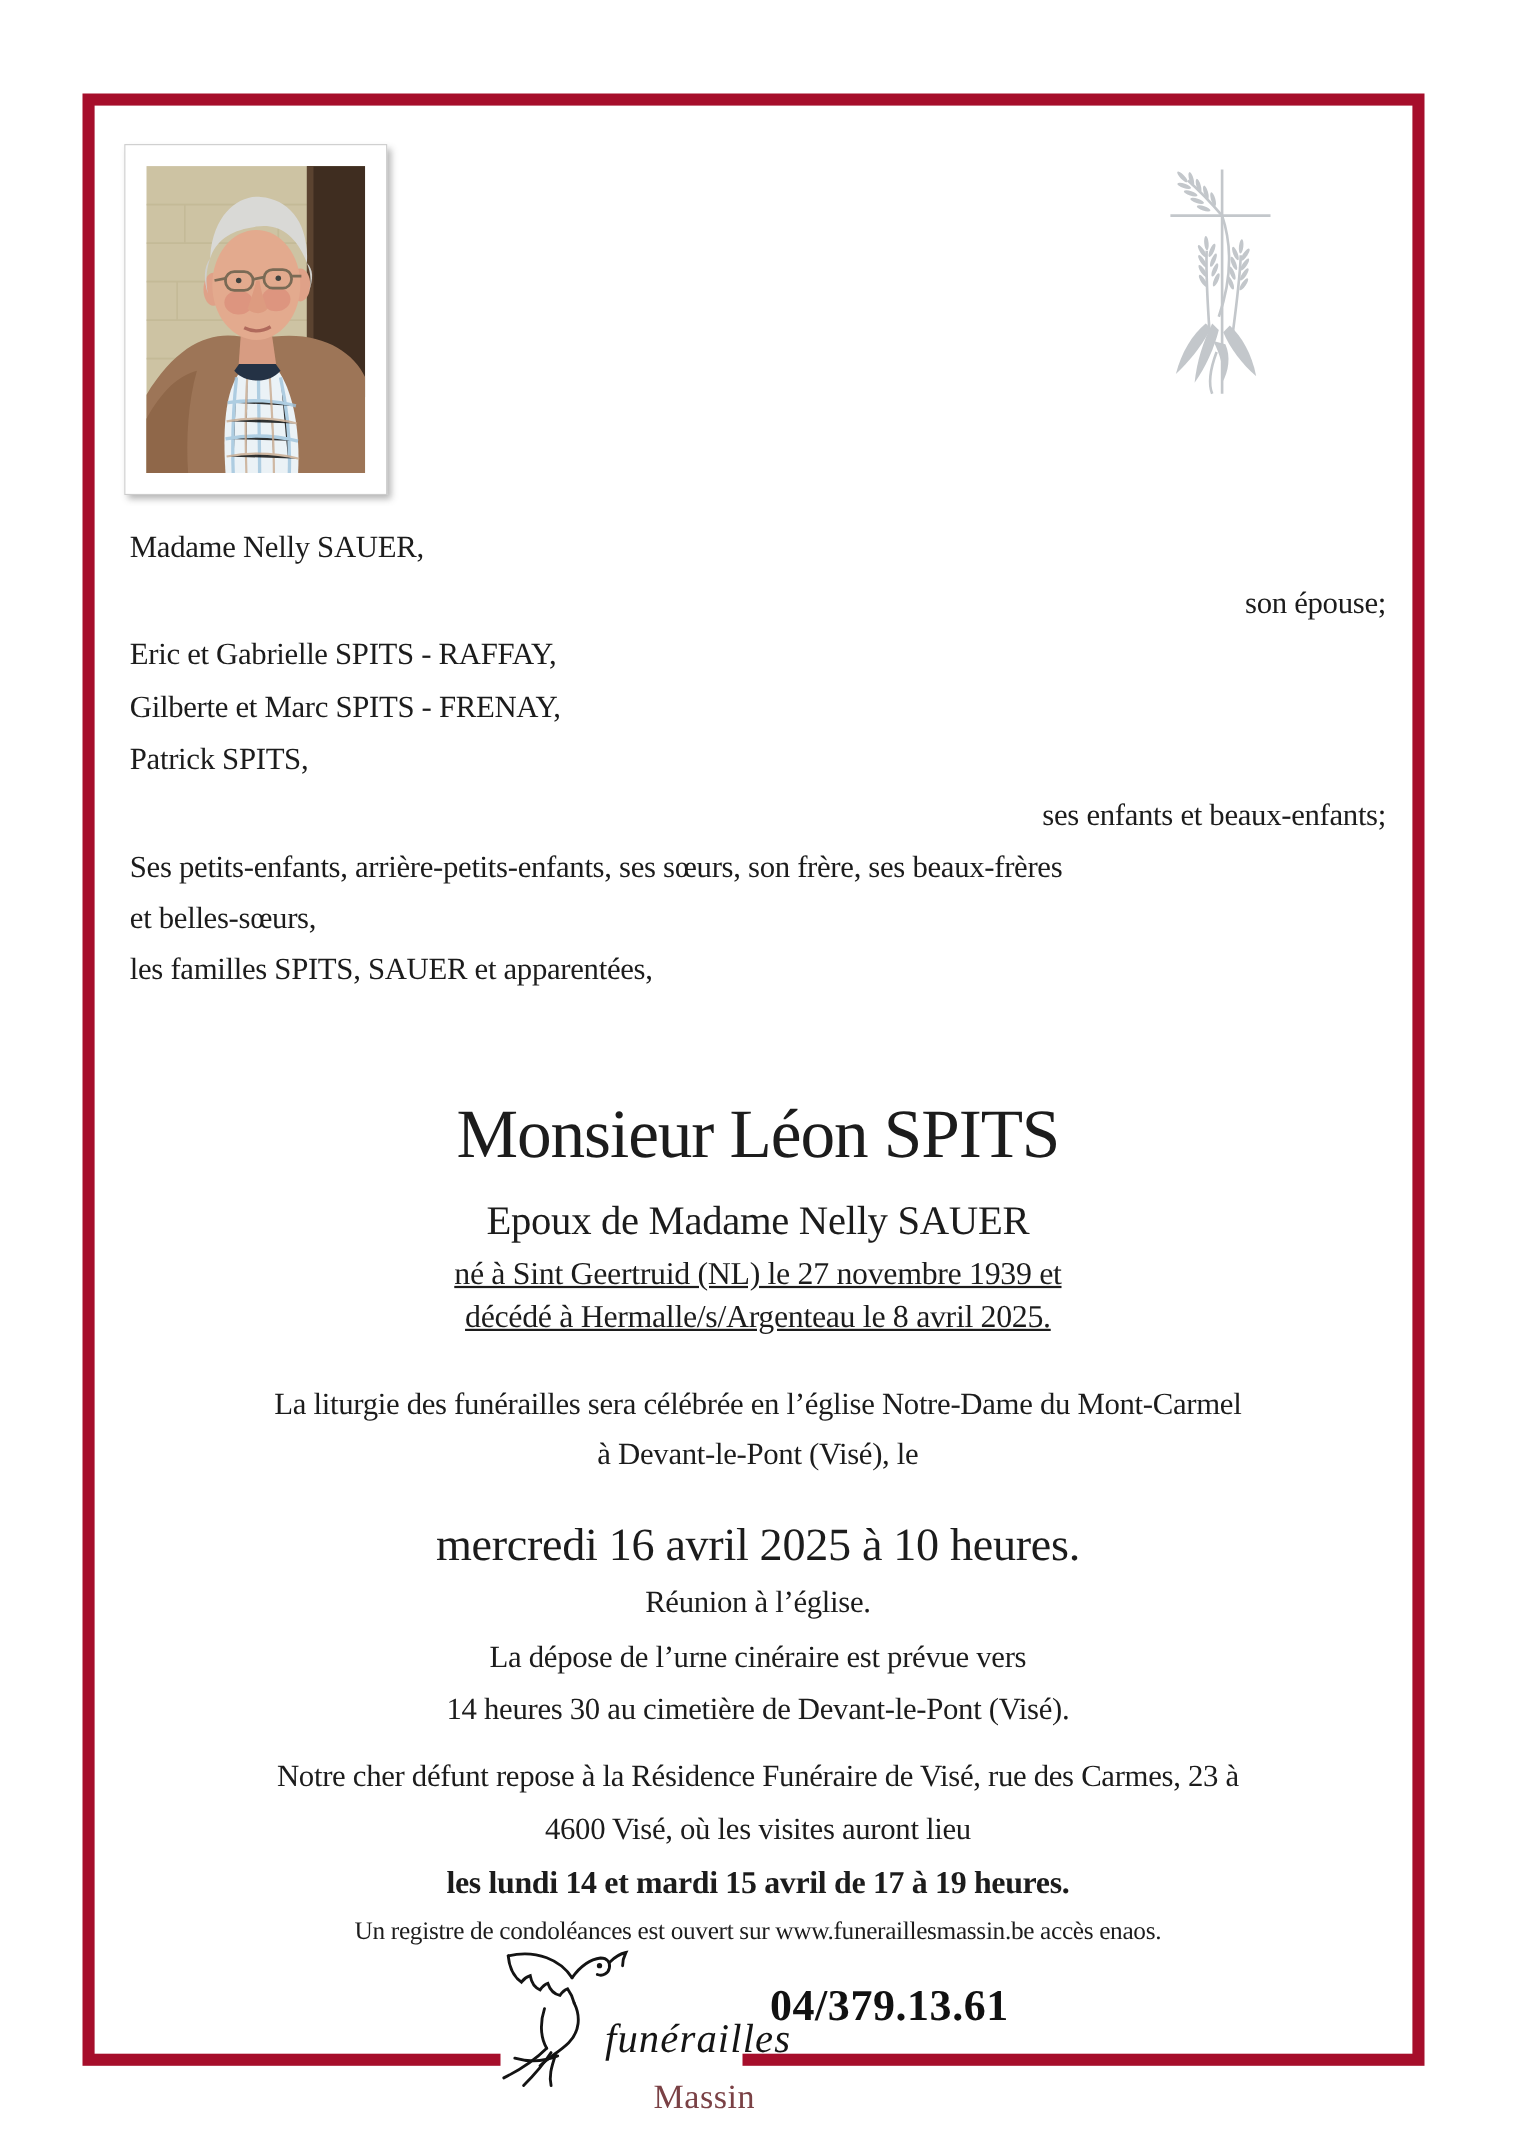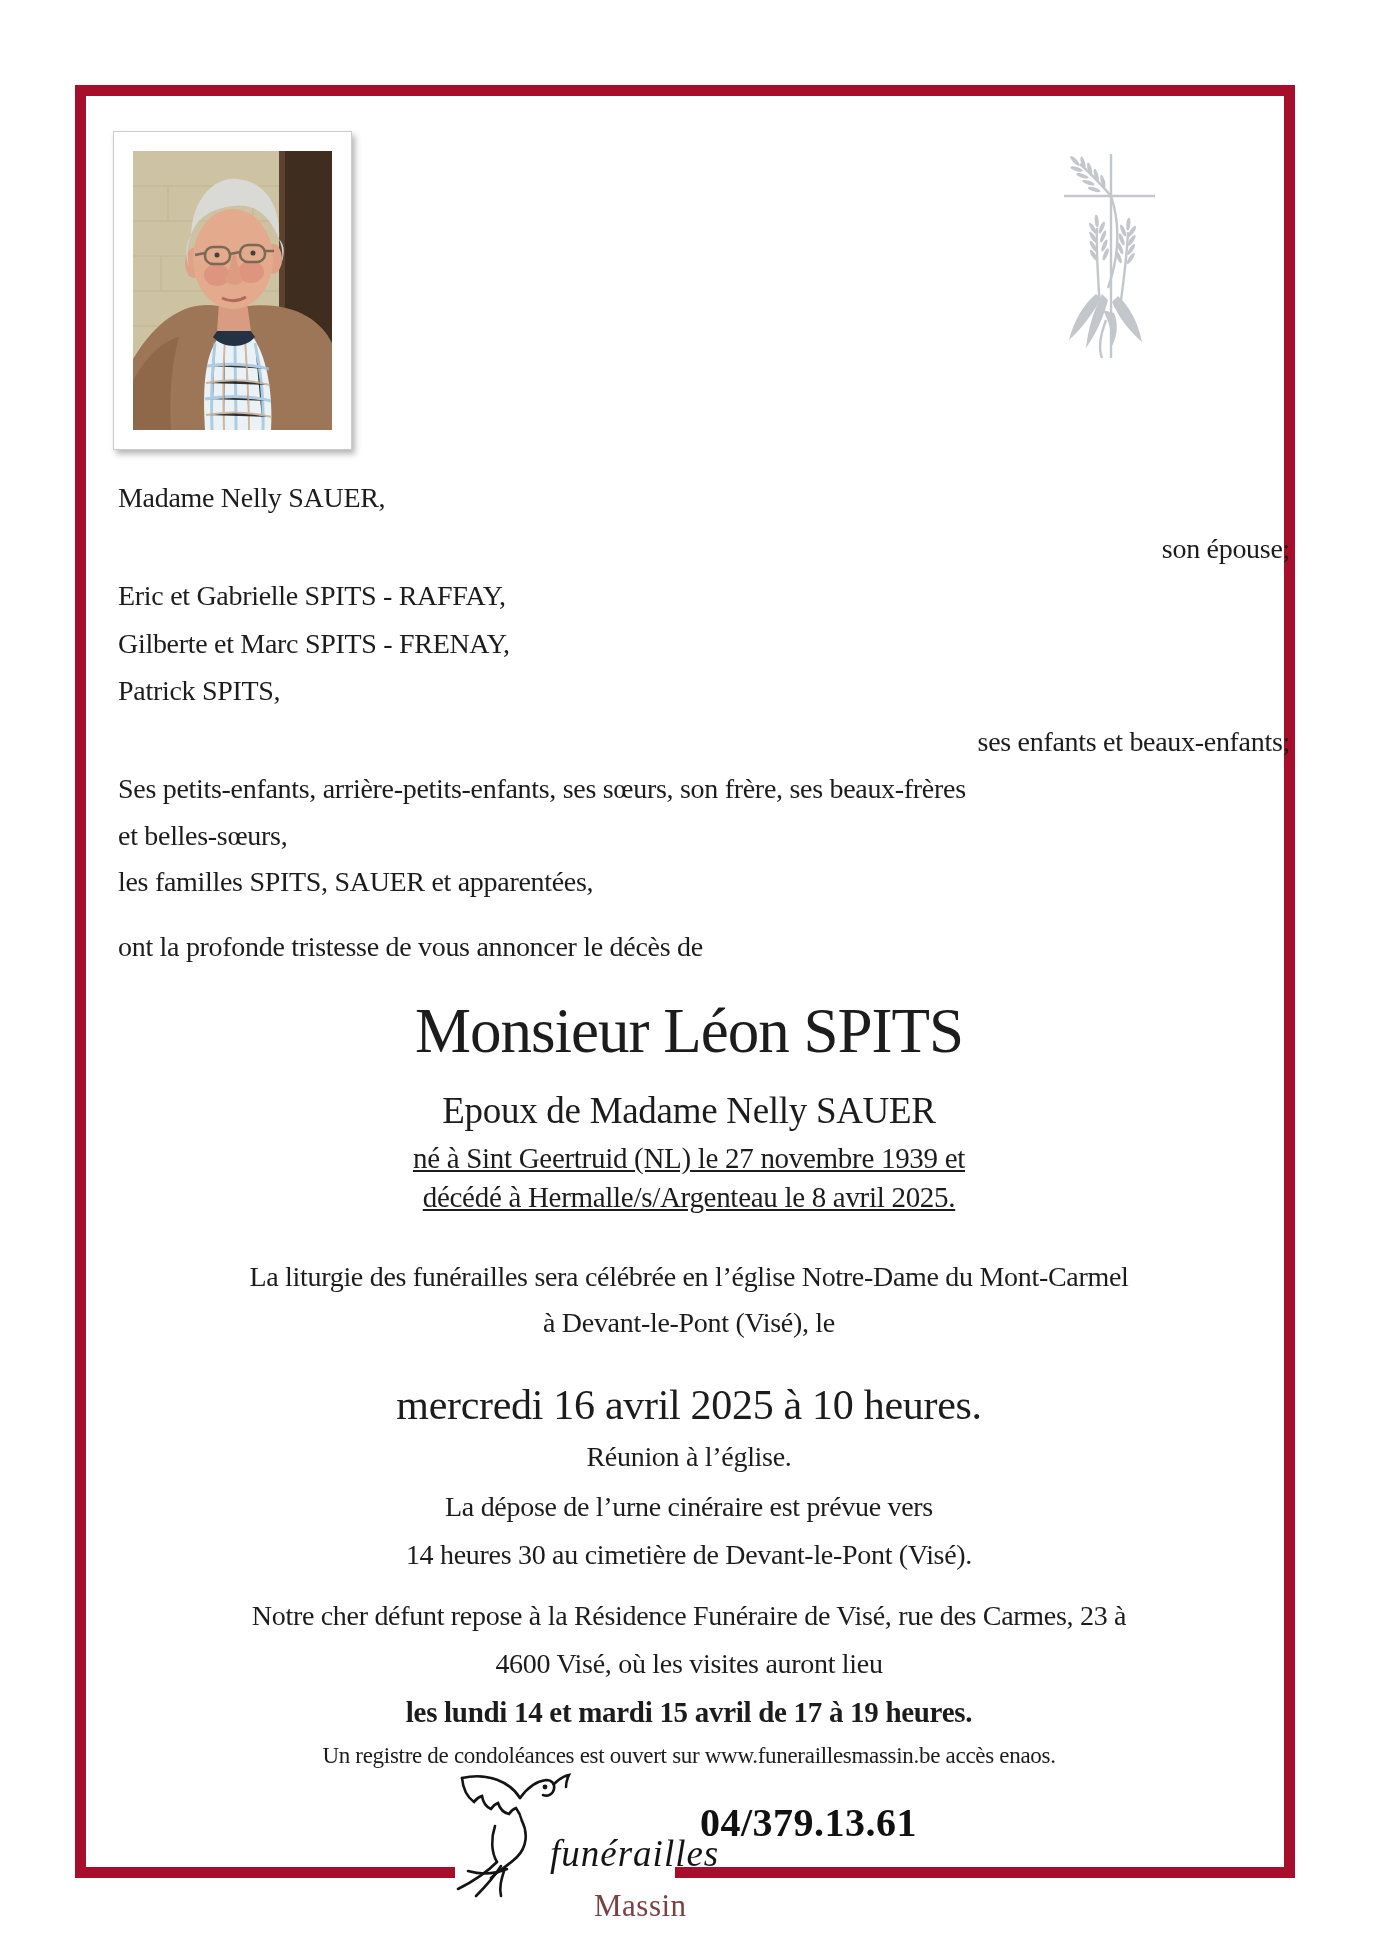--- a/index.html
+++ b/index.html
@@ -17,21 +17,21 @@
     position:absolute; left:113px; top:131px; width:199px; height:279px;
     background:#ffffff; padding:19px; border:1px solid #cccccc;
     box-shadow:3px 4px 6px rgba(90,90,90,.45);
   }
   .photo-card svg{display:block;}
   
   .emblem{position:absolute; left:1056px; top:148px;}
   
   .l{
     position:absolute; left:0; width:100%; box-sizing:border-box;
-    padding:0 88px 0 118px; font-size:28px; line-height:1.15;
+    padding:0 118px 0 118px; font-size:28px; line-height:1.15;
     letter-spacing:-0.3px; white-space:nowrap;
   }
   .al{text-align:left;} .ar{text-align:right;} .ac{text-align:center; padding:0 24px;}
   .t-name{font-size:63px; letter-spacing:-1px;}
   .t-sub{font-size:37px;}
   .t-bd{font-size:29px;text-decoration:underline;}
   .t-date{font-size:42px;}
   .t-bold{font-weight:bold; font-size:29px;}
   .t-small{font-size:23px;}
   
@@ -152,21 +152,20 @@
 
   <div class="l al" style="top:482px">Madame Nelly SAUER,</div>
   <div class="l ar" style="top:533px">son épouse;</div>
   <div class="l al" style="top:580px">Eric et Gabrielle SPITS - RAFFAY,</div>
   <div class="l al" style="top:628px">Gilberte et Marc SPITS - FRENAY,</div>
   <div class="l al" style="top:675px">Patrick SPITS,</div>
   <div class="l ar" style="top:726px">ses enfants et beaux-enfants;</div>
   <div class="l al" style="top:773px">Ses petits-enfants, arrière-petits-enfants, ses sœurs, son frère, ses beaux-frères</div>
   <div class="l al" style="top:820px">et belles-sœurs,</div>
   <div class="l al" style="top:866px">les familles SPITS, SAUER et apparentées,</div>
-  <div class="l al" style="top:931px">ont la profonde tristesse de vous annoncer le décès de</div>
 
   <div class="l ac t-name" style="top:995px">Monsieur Léon SPITS</div>
   <div class="l ac t-sub" style="top:1090px">Epoux de Madame Nelly SAUER</div>
   <div class="l ac t-bd" style="top:1142px">né à Sint Geertruid (NL) le 27 novembre 1939 et</div>
   <div class="l ac t-bd" style="top:1181px">décédé à Hermalle/s/Argenteau le 8 avril 2025.</div>
 
   <div class="l ac" style="top:1261px">La liturgie des funérailles sera célébrée en l’église Notre-Dame du Mont-Carmel</div>
   <div class="l ac" style="top:1307px">à Devant-le-Pont (Visé), le</div>
   <div class="l ac t-date" style="top:1381px">mercredi 16 avril 2025 à 10 heures.</div>
   <div class="l ac" style="top:1441px">Réunion à l’église.</div>

